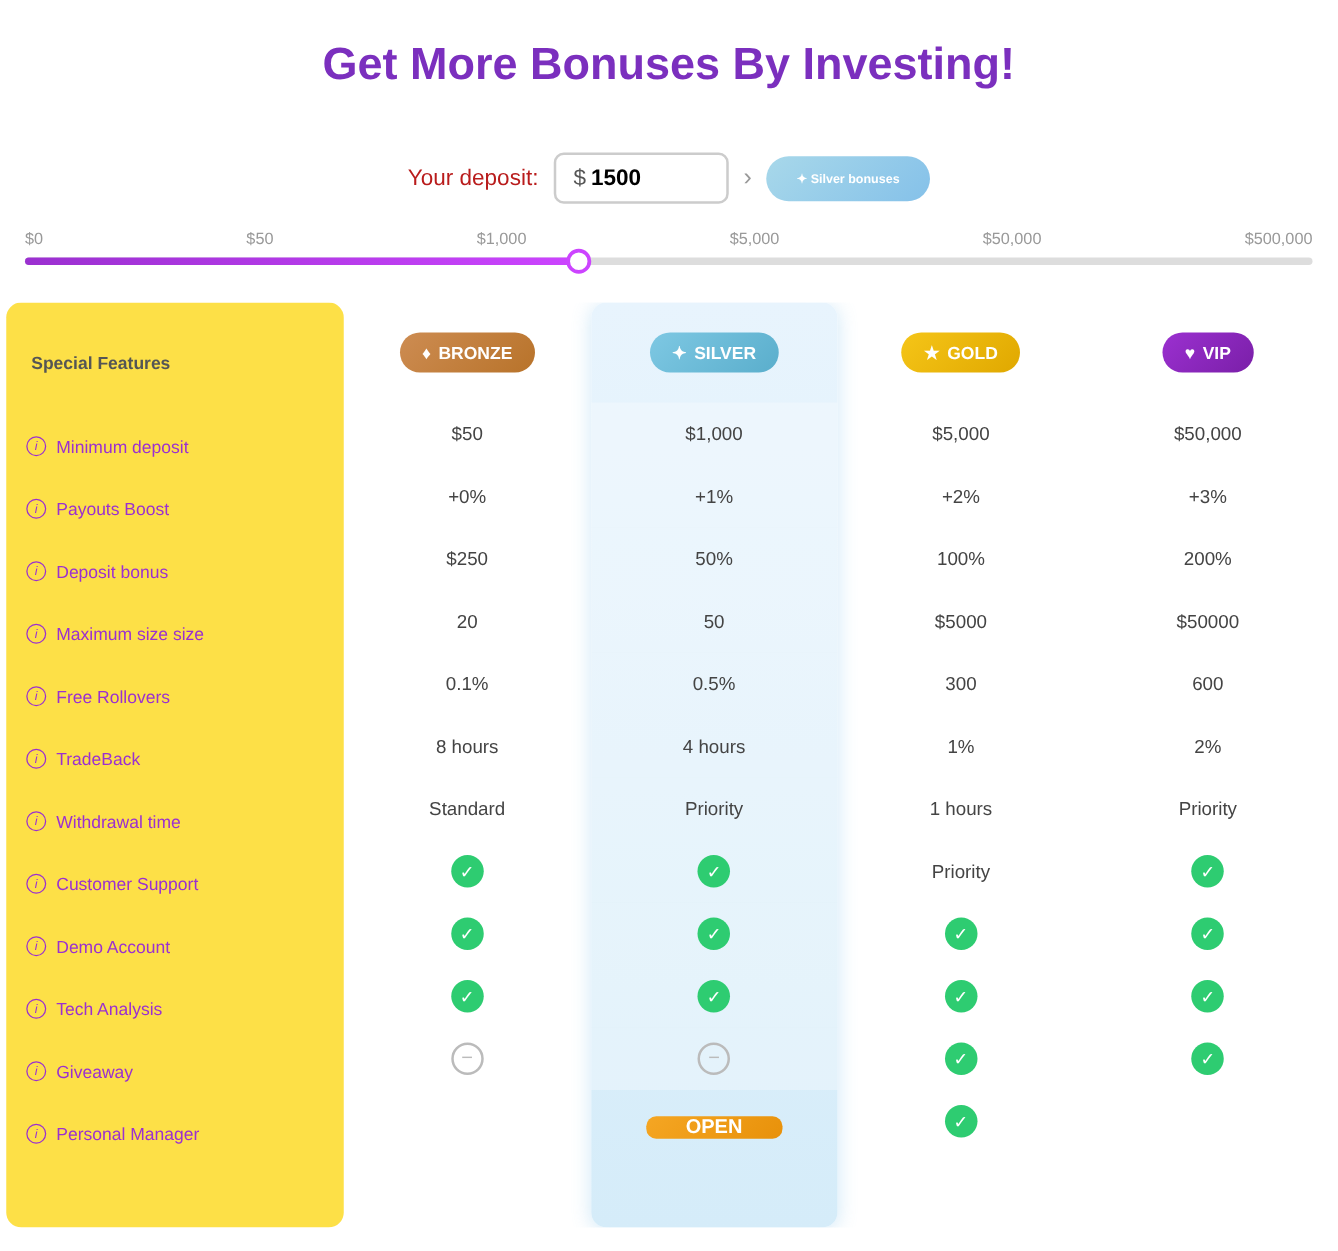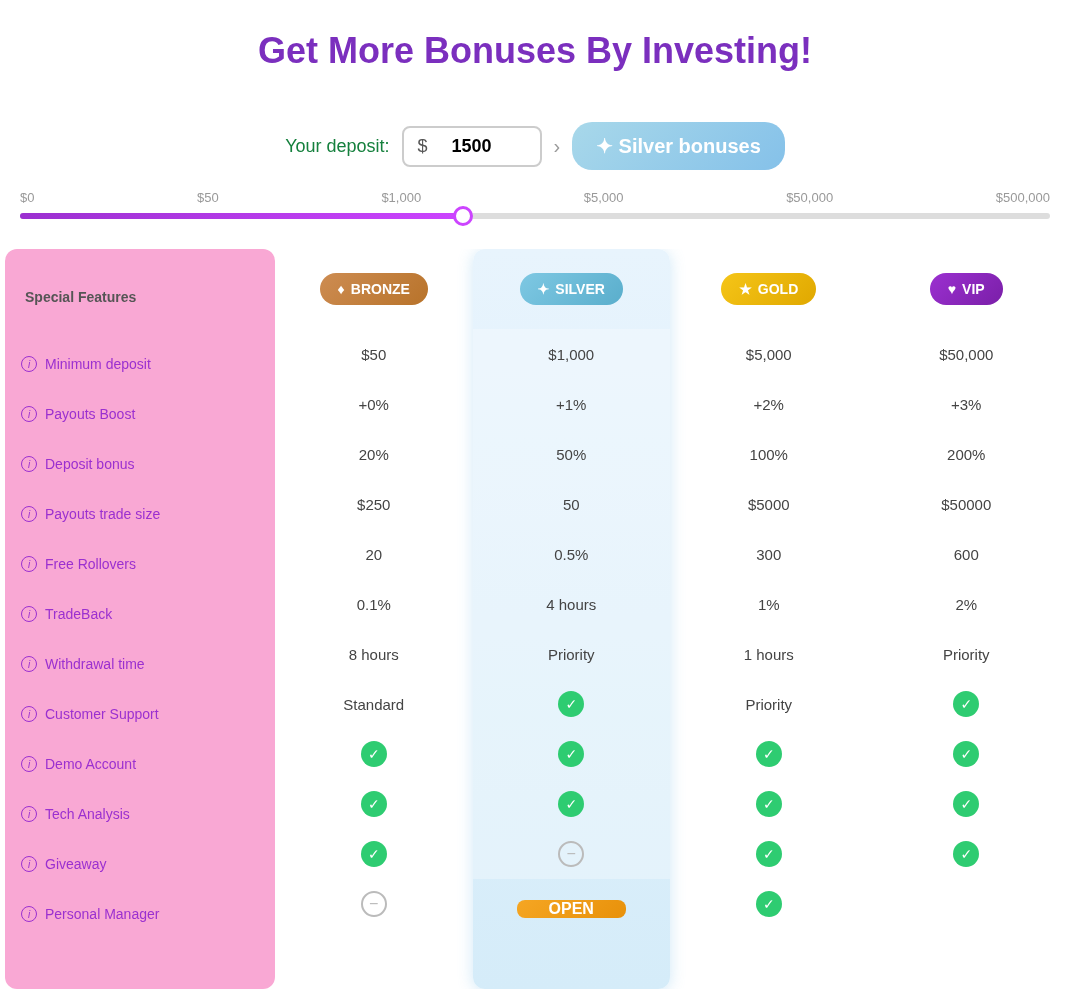--- a/index.html
+++ b/index.html
@@ -22,21 +22,21 @@
     .deposit-section {
       display: flex;
       align-items: center;
       justify-content: center;
       gap: 12px;
       margin-bottom: 20px;
     }
 
     .deposit-label {
       font-size: 18px;
-      color: #15803d;
+      color: #b91c1c;
       font-weight: 500;
     }
 
     .deposit-input-wrapper {
       display: flex;
       align-items: center;
       border: 2px solid #ccc;
       border-radius: 8px;
       padding: 8px 14px;
       font-size: 18px;
@@ -48,38 +48,37 @@
       color: #555;
       margin-right: 4px;
     }
 
     .deposit-input {
       border: none;
       outline: none;
       font-size: 18px;
       width: 80px;
       font-weight: 600;
-      text-align: center;
     }
 
     .arrow-btn {
       background: none;
       border: none;
       font-size: 20px;
       color: #999;
       cursor: pointer;
     }
 
     .silver-btn {
       background: linear-gradient(135deg, #a8d8ea, #85c1e9);
       color: #fff;
       border: none;
       border-radius: 20px;
       padding: 12px 24px;
-      font-size: 20px;
+      font-size: 10px;
       font-weight: 600;
       cursor: pointer;
       display: flex;
       align-items: center;
       gap: 6px;
     }
 
     .slider-section {
       padding: 0 20px;
       margin-bottom: 30px;
@@ -127,21 +126,21 @@
     .comparison-table {
       display: flex;
       padding: 0 5px;
       gap: 0;
       overflow-x: auto;
     }
 
     .col-features {
       min-width: 270px;
       width: 270px;
-      background: #f9a8d4;
+      background: #fde047;
       border-radius: 12px;
       padding: 10px 0;
       flex-shrink: 0;
     }
 
     .col-features .special-header {
       font-size: 14px;
       font-weight: 700;
       color: #555;
       padding: 18px 20px 22px;
@@ -310,21 +309,21 @@
     <div class="feature-row">
       <span class="info-icon">i</span>
       <span>Payouts Boost</span>
     </div>
     <div class="feature-row">
       <span class="info-icon">i</span>
       <span>Deposit bonus</span>
     </div>
     <div class="feature-row">
       <span class="info-icon">i</span>
-      <span>Payouts trade size</span>
+      <span>Maximum size size</span>
     </div>
     <div class="feature-row">
       <span class="info-icon">i</span>
       <span>Free Rollovers</span>
     </div>
     <div class="feature-row">
       <span class="info-icon">i</span>
       <span>TradeBack</span>
     </div>
     <div class="feature-row">
@@ -355,21 +354,20 @@
 
   <div class="tier-col">
     <div class="tier-header">
       <div class="tier-badge badge-bronze">
         <span>♦</span>
         <span>BRONZE</span>
       </div>
     </div>
     <div class="data-row">$50</div>
     <div class="data-row">+0%</div>
-    <div class="data-row">20%</div>
     <div class="data-row">$250</div>
     <div class="data-row">20</div>
     <div class="data-row">0.1%</div>
     <div class="data-row">8 hours</div>
     <div class="data-row">Standard</div>
     <div class="data-row">
         <div class="check-icon">✓</div>
       </div>
     <div class="data-row">
         <div class="check-icon">✓</div>

